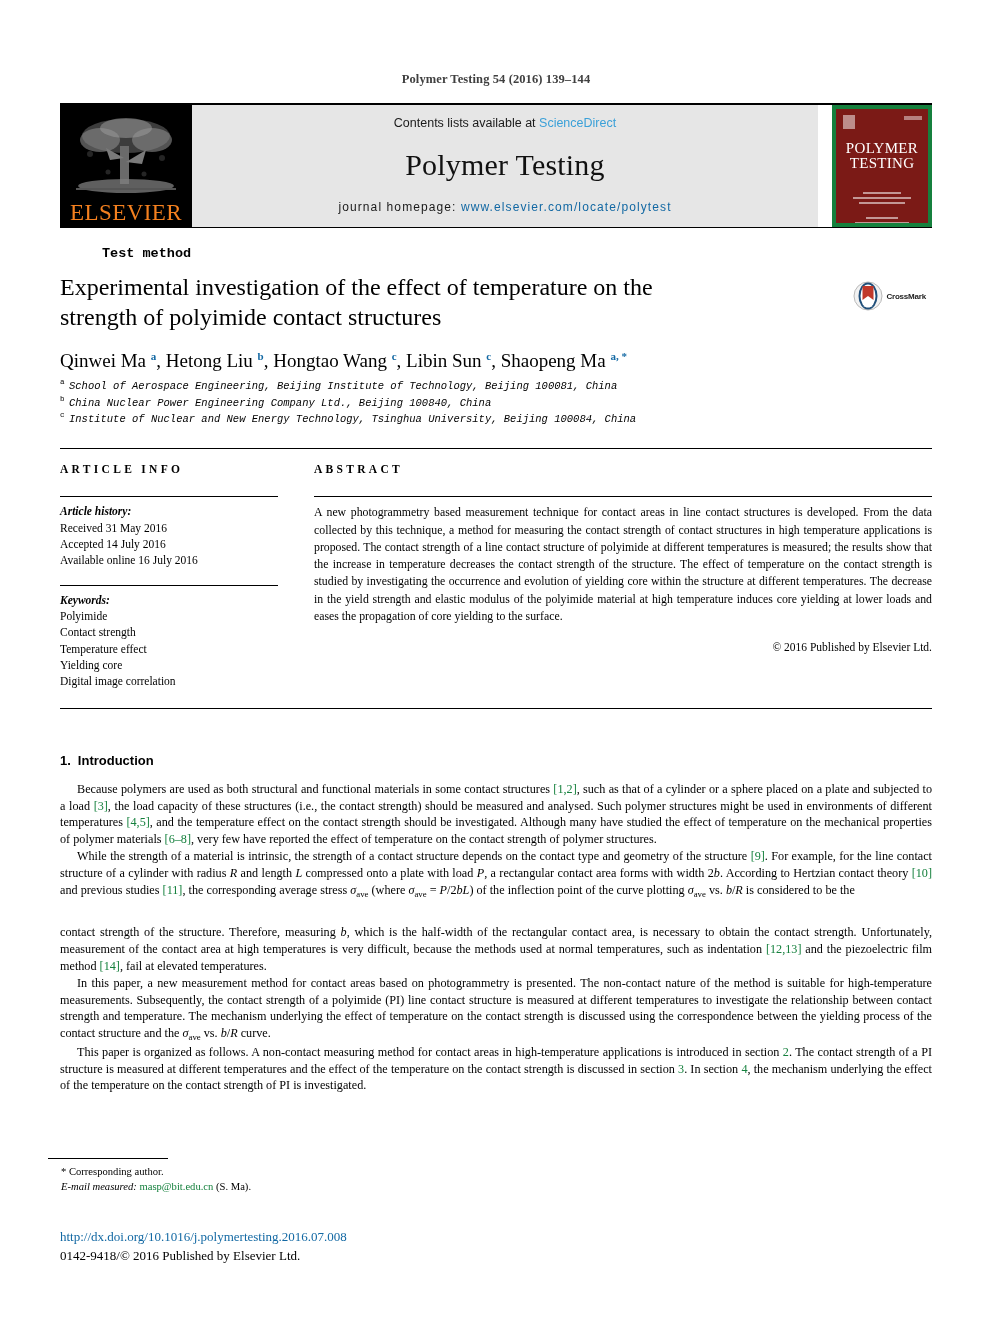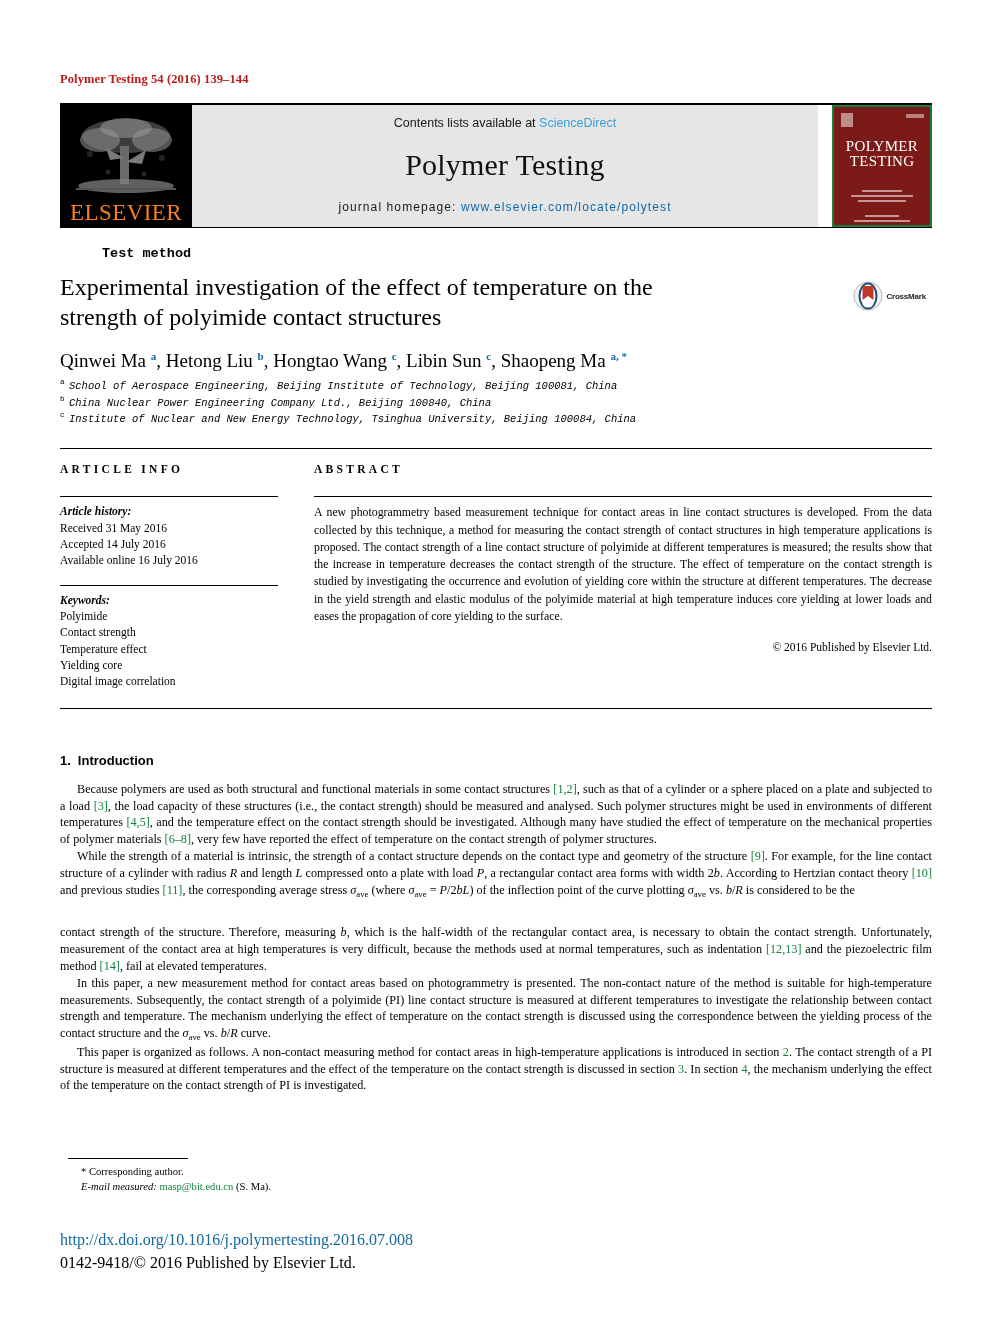--- a/index.html
+++ b/index.html
@@ -18,21 +18,22 @@
   .page {
     position: relative;
     width: 992px;
     height: 1323px;
     box-sizing: border-box;
     padding: 0 60px;
   }
 
   
   .running-head {
-    color: #b91c1c;
+    text-align: center;
+    color: #404040;
     font-size: 12.5px;
     font-weight: bold;
     padding-top: 72px;
     letter-spacing: .1px;
   }
 
   
   .masthead-rule-top {
     border-top: 2.5px solid #000;
     margin-top: 16px;
@@ -91,21 +92,21 @@
     letter-spacing: 1.1px;
     color: #1a1a1a;
   }
   .homepage-line .url { color: #1268a3; }
   .cover-thumb {
     width: 100px;
     flex: 0 0 100px;
     margin-left: 14px;
     background: #7b1a16;
     position: relative;
-    border: 2px solid #15803d;
+    border: 4px solid #15803d;
     box-sizing: border-box;
     overflow: hidden;
   }
   .cover-inner {
     position:absolute; inset:0;
     display:flex; flex-direction:column; align-items:center;
     color:#fff;
   }
   .cover-title {
     margin-top: 32px;
@@ -270,40 +271,40 @@
     text-indent: 17px;
     hyphens: auto;
   }
   p.para + p.para { margin-top: 0; }
   .lnk { color: #15803d; }
   .ital { font-style: italic; }
 
   
   .footnote-wrap {
     position: absolute;
-    left: 68px;
+    left: 48px;
     top: 1158px;
     width: 420px;
   }
   .footnote-rule {
     border-top: 1px solid #000;
     width: 120px;
     margin-bottom: 5px;
   }
   .footnote {
     font-size: 10.6px;
     line-height: 1.45;
   }
   .footnote .indent { padding-left: 13px; }
   .footnote .em { font-style: italic; }
   .doi-block {
     position: absolute;
     left: 60px;
     top: 1228px;
-    font-size: 16px;
+    font-size: 13px;
     line-height: 1.45;
   }
   .doi-link { color: #1268a3; }
   .issn { font-weight: normal; }
 </style>
 </head>
 <body>
 
 <div class="page">
 

